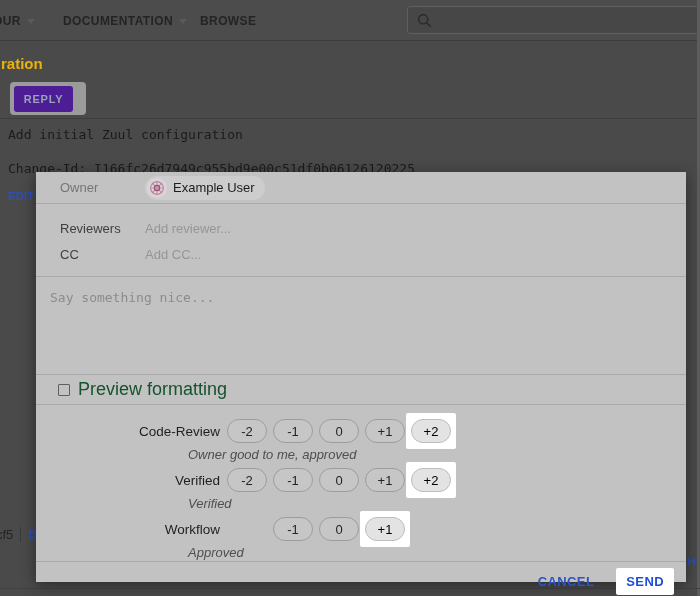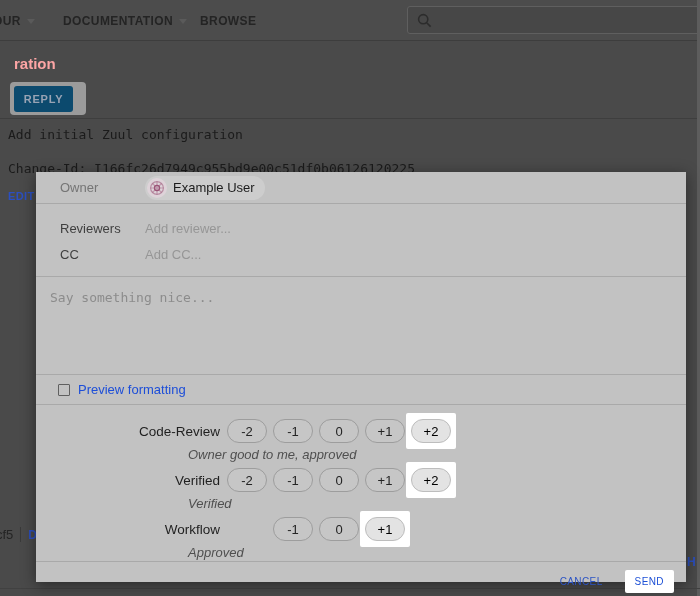--- a/index.html
+++ b/index.html
@@ -34,31 +34,31 @@
     background:#474747; border:1px solid #5f5f5f; border-radius:3px;
     display:flex; align-items:center; padding-left:9px;
   }
   .search-box svg { flex:0 0 auto; }
   .search-input {
     background:transparent; border:none; outline:none; color:#222;
     font-size:13px; margin-left:6px; width:240px;
   }
 
   .page-title {
-    position:absolute; left:14px; top:55px;
-    font-size:15px; font-weight:bold; color:#fca5a5;
+    position:absolute; left:1px; top:55px;
+    font-size:15px; font-weight:bold; color:#eab308;
   }
 
   .reply-highlight {
     position:absolute; left:10px; top:82px; width:76px; height:33px;
     background:#9b9b9b; border-radius:4px;
     display:flex; align-items:center; padding-left:4px;
   }
   .reply-btn {
-    width:59px; height:26px; background:#0c4a6e; border:none; border-radius:3px;
+    width:59px; height:26px; background:#4c1d95; border:none; border-radius:3px;
     color:#98a3b4; font-family:inherit; font-size:11px; font-weight:bold; letter-spacing:.8px;
     cursor:pointer;
   }
 
   .page-divider { position:absolute; left:0; top:118px; width:100%; height:1px; background:#3e3e3e; }
   .bottom-line  { position:absolute; left:0; top:588px; width:100%; height:1px; background:#414141; }
 
   .commit-msg {
     position:absolute; left:8px; top:126px;
     font-family:"DejaVu Sans Mono", monospace; font-size:13px; line-height:17px; color:#1b1b1b;
@@ -110,21 +110,21 @@
     font-family:"DejaVu Sans Mono", monospace; font-size:13px; color:#2a2a2a;
     padding:13px 14px;
   }
   .msg-textarea::placeholder { color:#8c8c8c; opacity:1; }
 
   .preview-row { height:29px; display:flex; align-items:center; padding-left:22px; gap:8px; }
   .checkbox {
     width:12px; height:12px; border:1.5px solid #5f5f5f; border-radius:1px; background:transparent;
     display:inline-block; cursor:pointer;
   }
-  .preview-label { font-size:13px; color:#1d4ed8; }
+  .preview-label { font-size:18px; color:#14532d; }
 
   .votes { padding:14px 0 2px 10px; height:156px; }
   .vote-group { margin-bottom:6px; }
   .vote-row { display:flex; align-items:center; height:24px; }
   .vote-label { width:174px; text-align:right; font-size:13.5px; color:#1f1f1f; flex:0 0 auto; }
   .pills { display:flex; align-items:center; gap:6px; margin-left:7px; }
   .pill-spacer { width:40px; flex:0 0 auto; }
   .pill {
     width:40px; height:24px; border-radius:12px; border:1px solid #9d9d9d; background:#c6c6c6;
     font-family:inherit; font-size:13px; color:#242424; cursor:pointer;
@@ -139,21 +139,21 @@
     margin:4px 0 0 142px; height:15px;
     font-size:13px; font-style:italic; color:#4f4f4f;
   }
 
   .dlg-footer {
     height:34px; display:flex; align-items:center; justify-content:flex-end;
     padding:4px 12px 0 0; gap:22px;
   }
   .footer-btn {
     background:none; border:none; font-family:inherit; cursor:pointer;
-    font-size:10px; font-weight:normal; letter-spacing:.4px; color:#2b53c4;
+    font-size:13px; font-weight:bold; letter-spacing:.4px; color:#2b53c4;
   }
   .send-box { padding:6px 10px; margin:0; }
   .send-box .footer-btn { color:#1d50d6; }
 </style>
 </head>
 <body>
 
 <div class="page">
 
   <div class="app-header">

